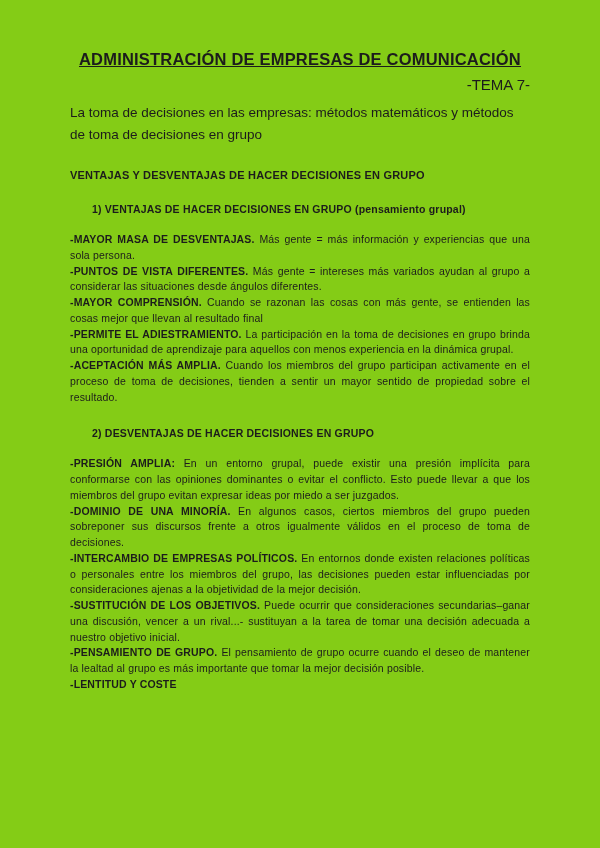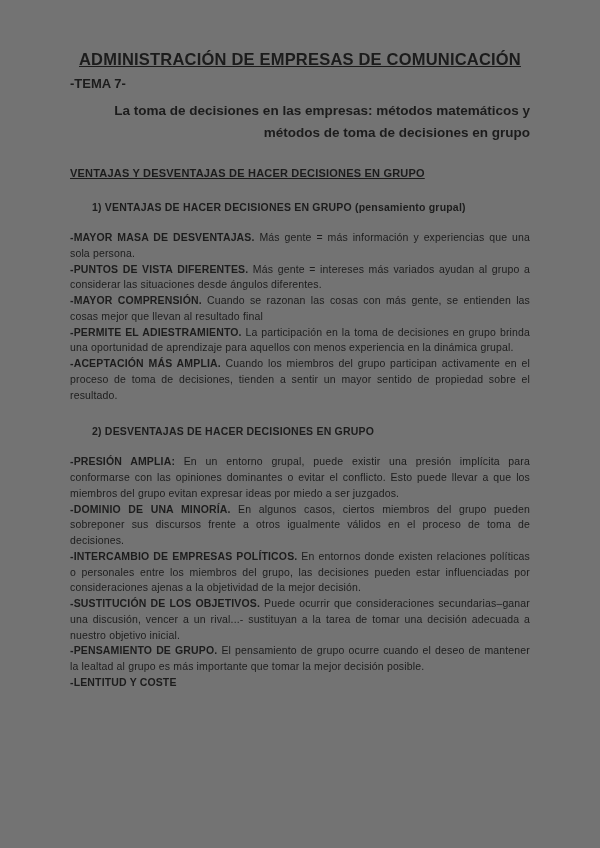--- a/index.html
+++ b/index.html
@@ -11,55 +11,54 @@
     width: 600px;
     height: 848px;
     font-family: "Liberation Sans", "DejaVu Sans", sans-serif;
     color: #1c1c1c;
   }
   .page {
     box-sizing: border-box;
     width: 600px;
     height: 848px;
     padding: 50px 70px 40px 70px;
-    background: #737373;
+    background: #84cc16;
     overflow: hidden;
   }
   .title {
     font-size: 16.5px;
     font-weight: bold;
     text-align: center;
     text-decoration: underline;
     letter-spacing: 0.2px;
     margin: 0 0 7px 0;
   }
   .tema {
-    font-size: 13px;
-    font-weight: bold;
-    text-align: left;
+    font-size: 15px;
+    font-weight: normal;
+    text-align: right;
     margin: 0 0 9px 0;
   }
   .subtitle {
     font-size: 13.5px;
-    font-weight: bold;
-    text-align: right;
+    font-weight: normal;
+    text-align: left;
     line-height: 1.6;
     margin: 0;
   }
   .section-heading {
     font-size: 12.5px;
     font-weight: bold;
     text-decoration: underline;
     letter-spacing: 0.1px;
     margin: 30px 0 0 0;
   }
   .subheading {
     font-size: 11px;
     font-weight: bold;
-    text-decoration: underline;
     letter-spacing: 0.2px;
     margin: 24px 0 0 0;
   }
   .list-heading {
     font-size: 10.5px;
     font-weight: bold;
     letter-spacing: 0.2px;
     margin: 22px 0 0 22px;
   }
   .items {

